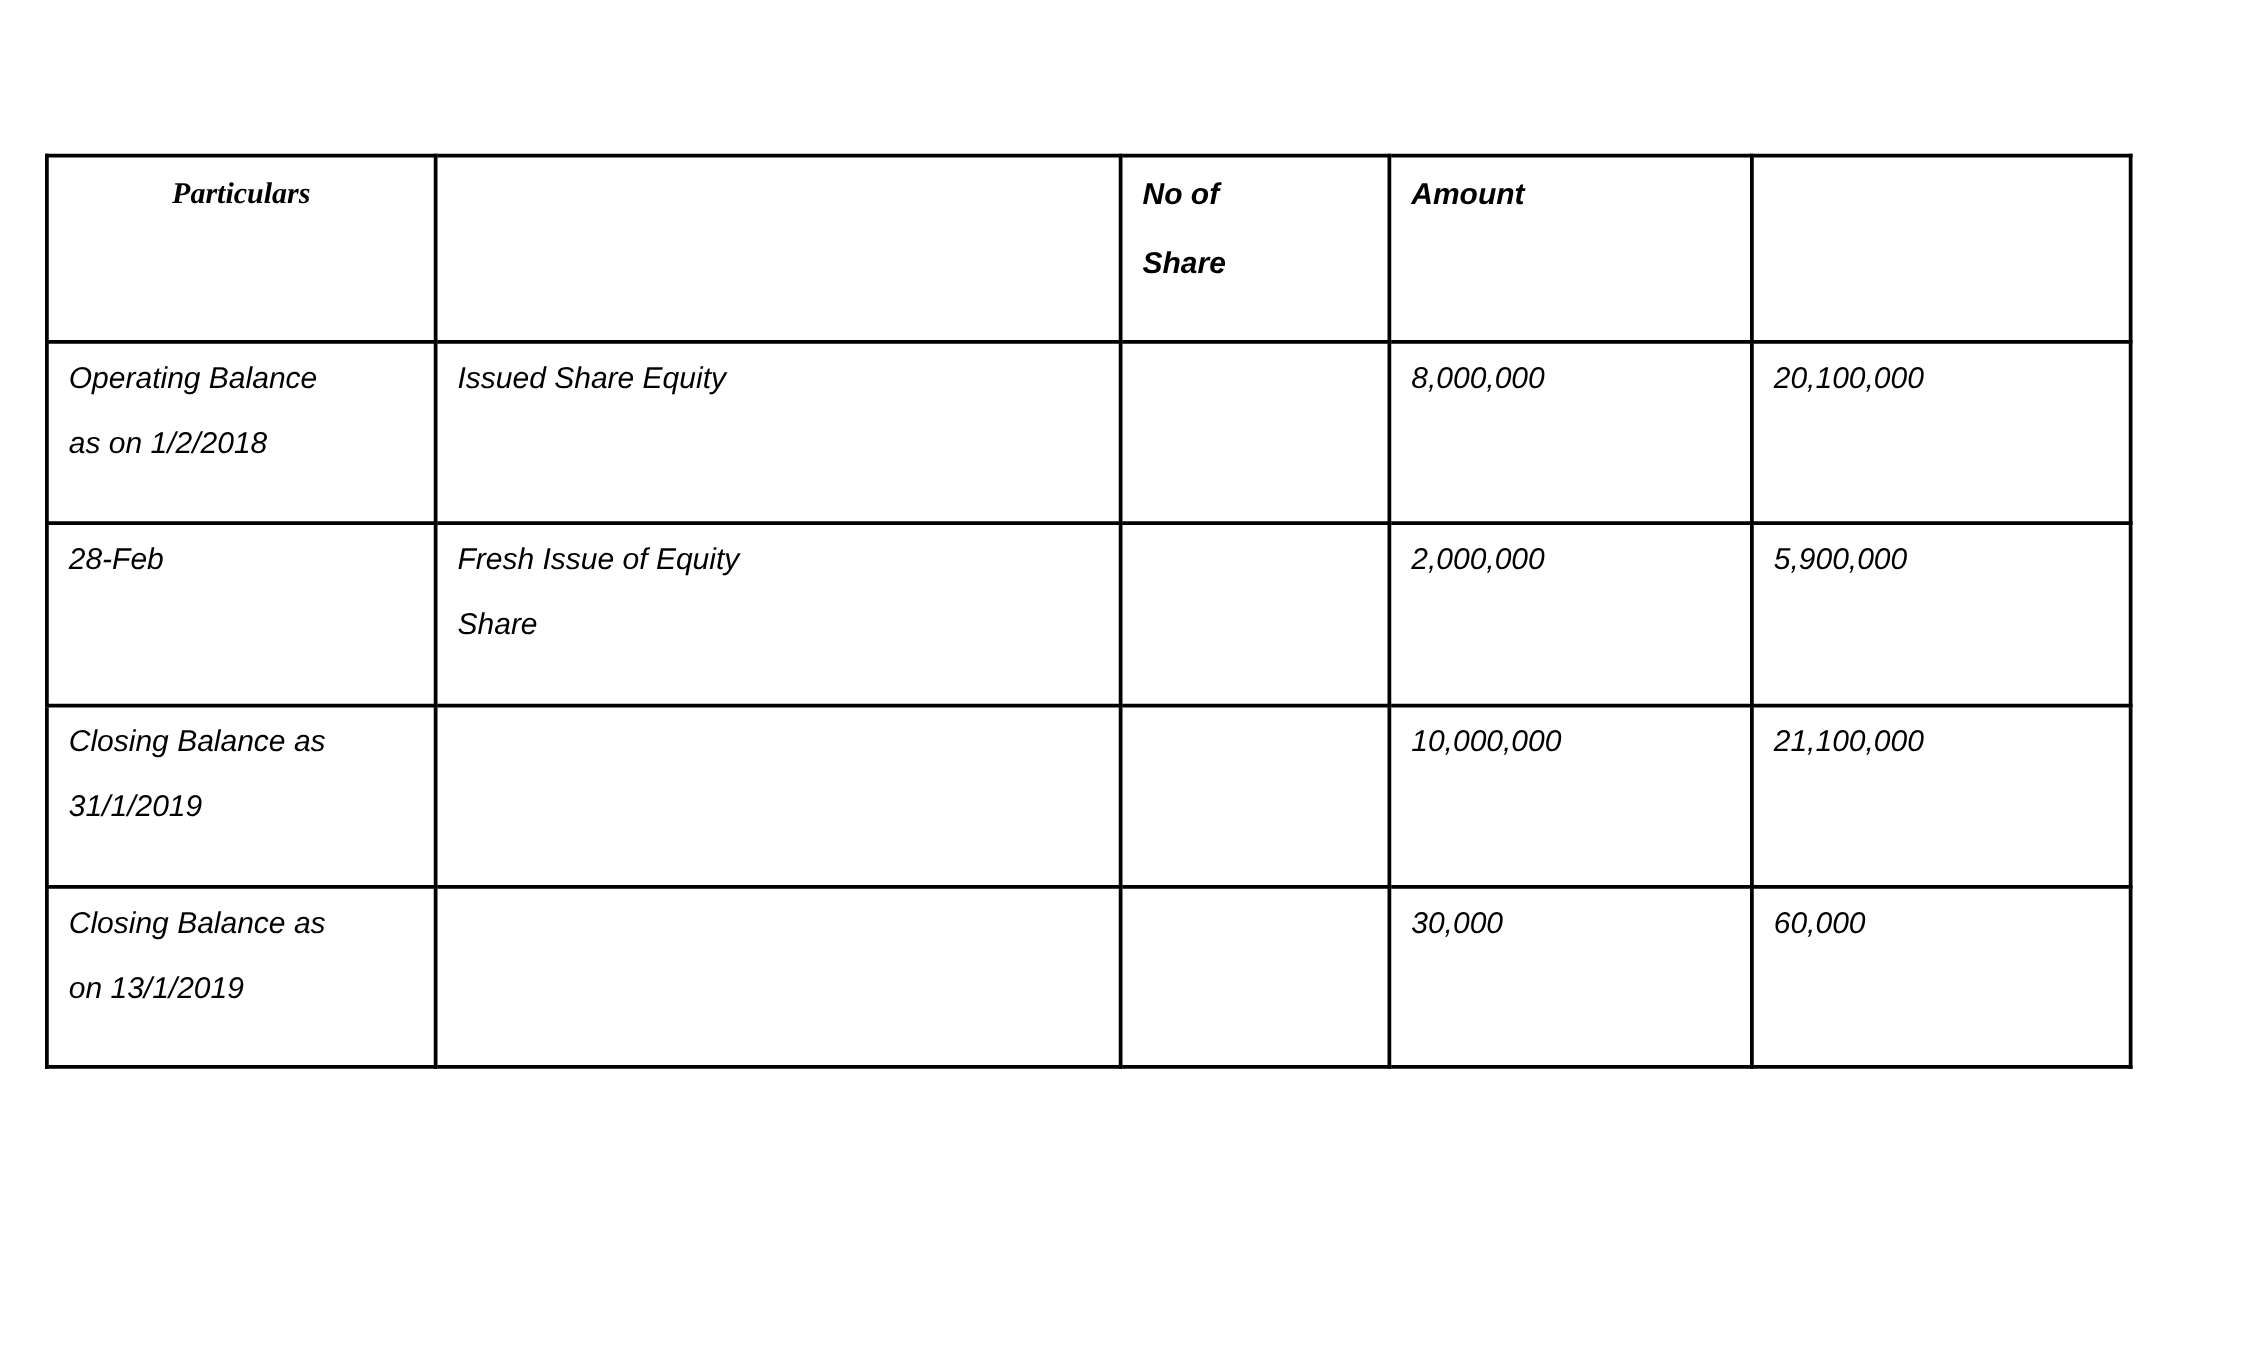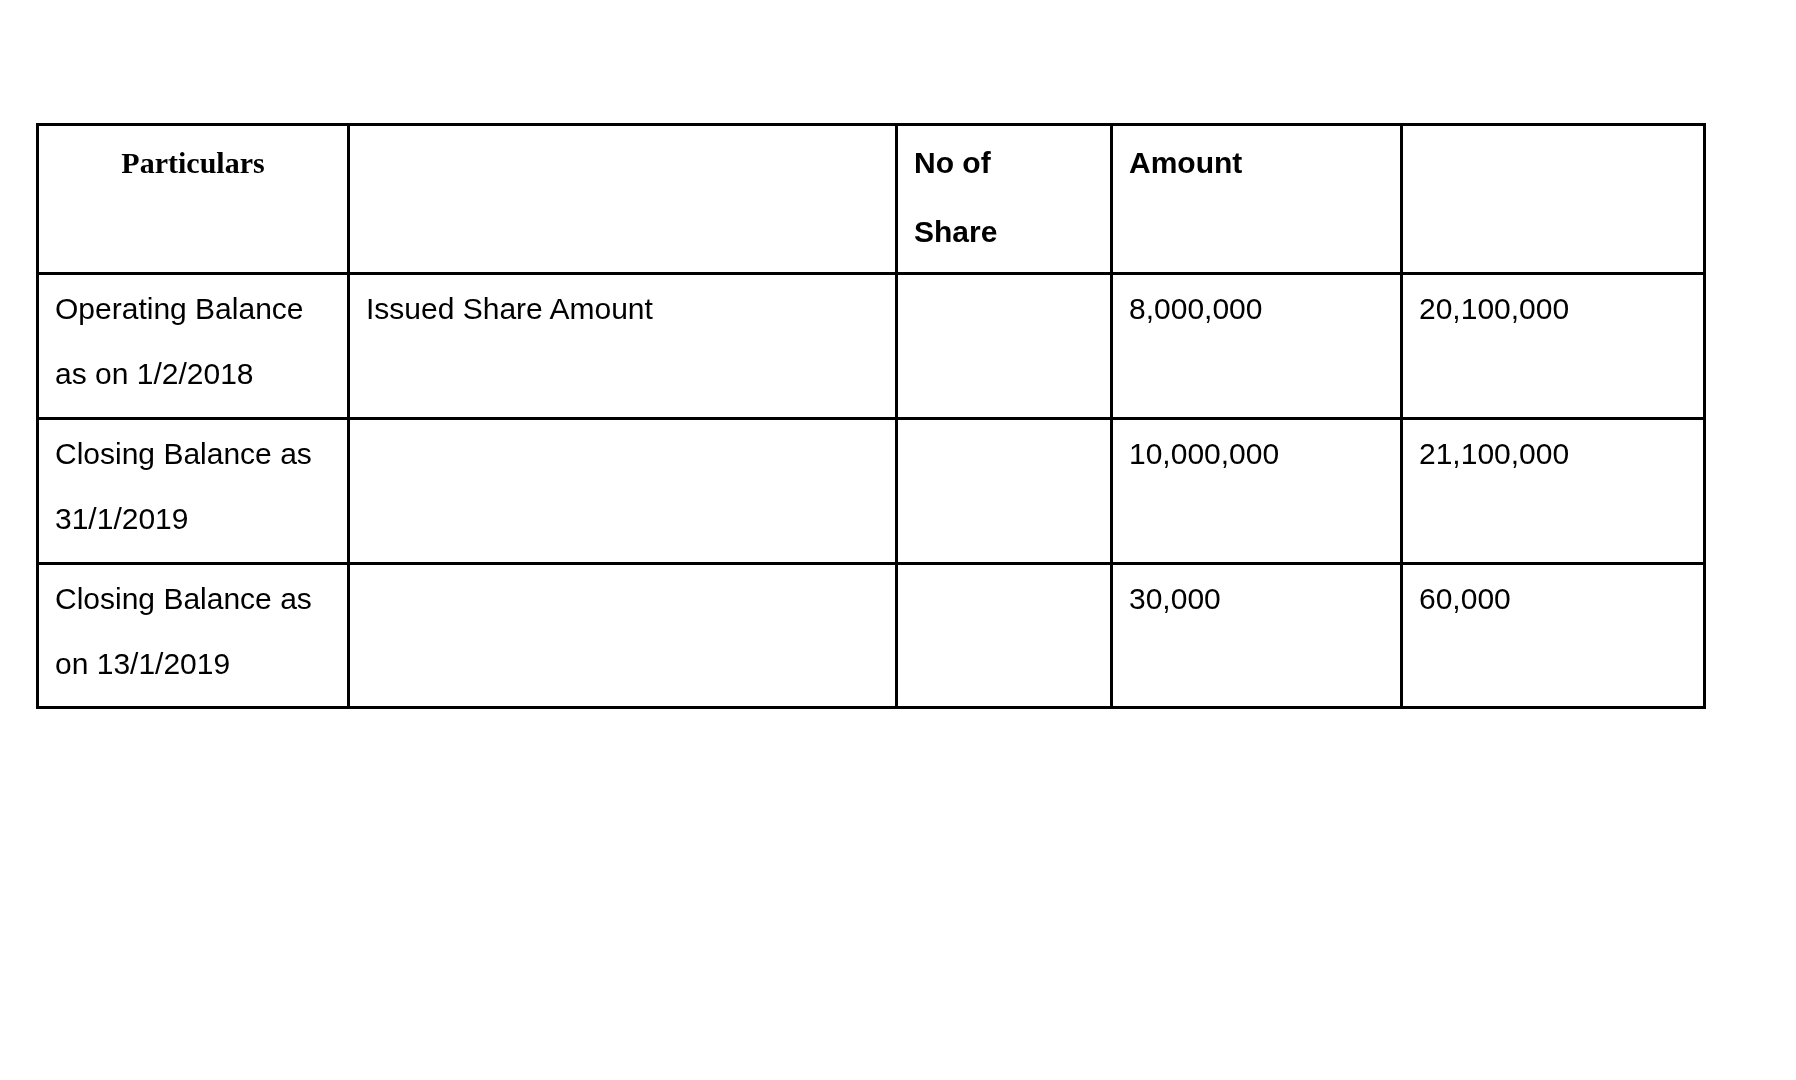--- a/index.html
+++ b/index.html
@@ -25,24 +25,25 @@
     left: 36px;
     top: 123px;
     border-collapse: collapse;
     table-layout: fixed;
     width: 1667px;
   }
   table.share-table td {
     border: 3px solid #000000;
     vertical-align: top;
     padding: 2px 16px 0 16px;
-    font-size: 30px;
+    font-size: 24px;
     line-height: 2.15;
     background: #ffffff;
     overflow: hidden;
+    font-style: italic;
   }
   
   tr.hdr-row td {
     font-weight: bold;
     line-height: 2.3;
   }
   td.hdr-particulars {
     font-family: "Liberation Serif", serif;
     font-size: 33px;
     text-align: center;
@@ -95,31 +96,47 @@
       <td class="ghost"></td>
     </tr>
 
 
     <tr class="r-opening">
       <td>
         <span class="ln">Operating Balance</span>
         <span class="ln">as on 1/2/2018</span>
       </td>
       <td>
-        <span class="ln">Issued Share Amount</span>
+        <span class="ln">Issued Share Equity</span>
       </td>
       <td></td>
       <td>
         <span class="ln">8,000,000</span>
       </td>
       <td>
         <span class="ln">20,100,000</span>
       </td>
     </tr>
 
+    <tr class="r-feb">
+      <td>
+        <span class="ln">28-Feb</span>
+      </td>
+      <td>
+        <span class="ln">Fresh Issue of Equity</span>
+        <span class="ln">Share</span>
+      </td>
+      <td></td>
+      <td>
+        <span class="ln">2,000,000</span>
+      </td>
+      <td>
+        <span class="ln">5,900,000</span>
+      </td>
+    </tr>
 
     <tr class="r-close1">
       <td>
         <span class="ln">Closing Balance as</span>
         <span class="ln">31/1/2019</span>
       </td>
       <td></td>
       <td></td>
       <td>
         <span class="ln">10,000,000</span>

